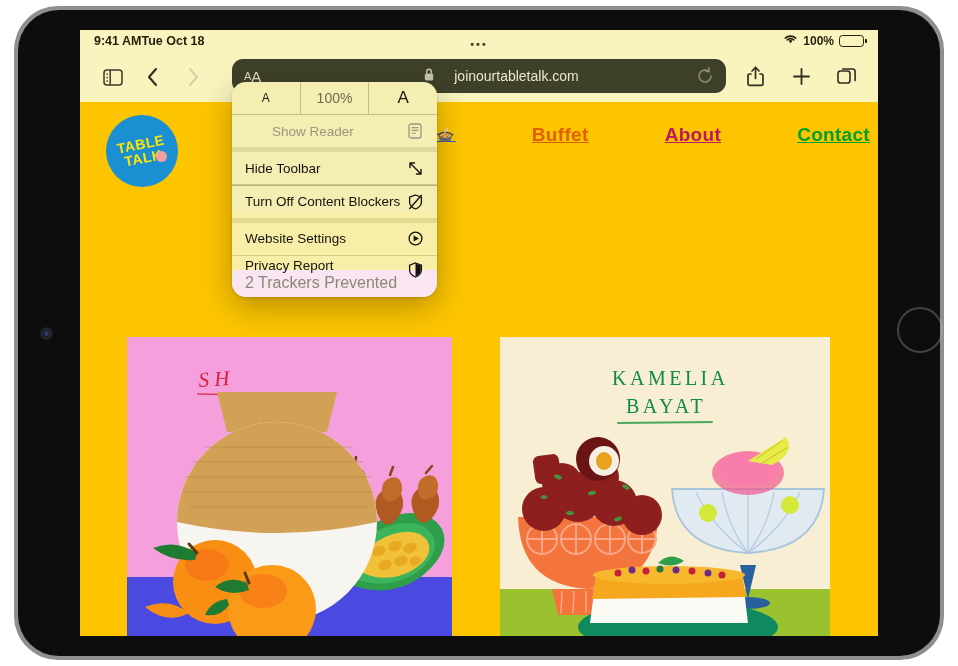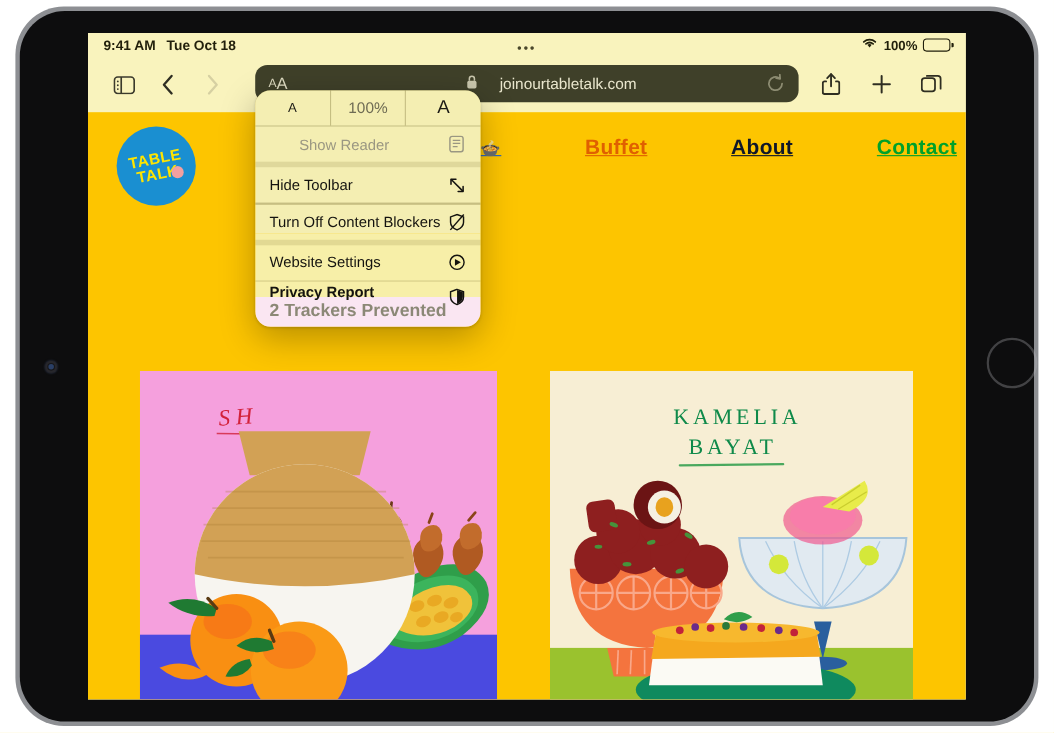--- a/index.html
+++ b/index.html
@@ -51,21 +51,21 @@
   }
 
   
   .status-bar {
     position: absolute; left: 0; top: 0; width: 798px; height: 22px;
     background: #f9f3bd;
     display: flex; align-items: center;
     padding: 0 14px;
     font-size: 12.5px; font-weight: bold; color: #211f0b;
   }
-  .status-left { display: flex; gap: 10px; }
+  .status-left { display: flex; }
   .status-center {
     position: absolute; left: 50%; top: 8px; transform: translateX(-50%);
     letter-spacing: 2px; font-size: 11px; color: #4a472b; font-weight: bold;
   }
   .status-right {
     position: absolute; right: 14px; top: 3px;
     display: flex; align-items: center; gap: 5px;
     font-size: 12px; font-weight: bold; color: #211f0b;
   }
   .battery-shell {
@@ -182,21 +182,21 @@
   .zoom-seg + .zoom-seg { border-left: .5px solid rgba(90,80,20,.30); }
   .zoom-seg.pct { color: #6f6c54; font-size: 14px; }
   .zoom-seg .small-a { font-size: 12px; }
   .zoom-seg .big-a { font-size: 17px; }
   .menu-item {
     height: 32px; display: flex; align-items: center;
     padding: 0 13px; color: #14130f; font-size: 13.5px;
     justify-content: space-between;
   }
   .menu-item.disabled { color: #9a9782; margin-left: 27px; }
-  .menu-item.two-line { height: 42px; align-items: flex-start; padding-top: 3px; font-weight: bold; }
+  .menu-item.two-line { height: 42px; align-items: flex-start; padding-top: 3px; }
   .mi-text { display: flex; flex-direction: column; justify-content: center; }
   .mi-sub { font-size: 16px; color: #8b8876; margin-top: 1px; }
   .mi-icon { width: 18px; display: flex; justify-content: center; align-items: center; }
   .menu-sep { height: 5px; background: rgba(120,108,40,.16); }
   .menu-line { height: .5px; background: rgba(90,80,20,.22); margin: 0 0 0 0; }
 </style>
 </head>
 <body>
 
 <div id="device">
@@ -308,21 +308,21 @@
         </div>
 
         <div class="nav-links">
           <a class="nav-link" href="#" style="color:#1a5fd1">
             <span>ck</span>
             <span style="font-size:15px">🍲</span>
           </a>
           <a class="nav-link" href="#" style="color:#e06000">
             <span>Buffet</span>
           </a>
-          <a class="nav-link" href="#" style="color:#0f172a">
+          <a class="nav-link" href="#" style="color:#be185d">
             <span>About</span>
           </a>
           <a class="nav-link" href="#" style="color:#00a12a">
             <span>Contact</span>
           </a>
         </div>
       </div>
 
       <div class="cards">
 

